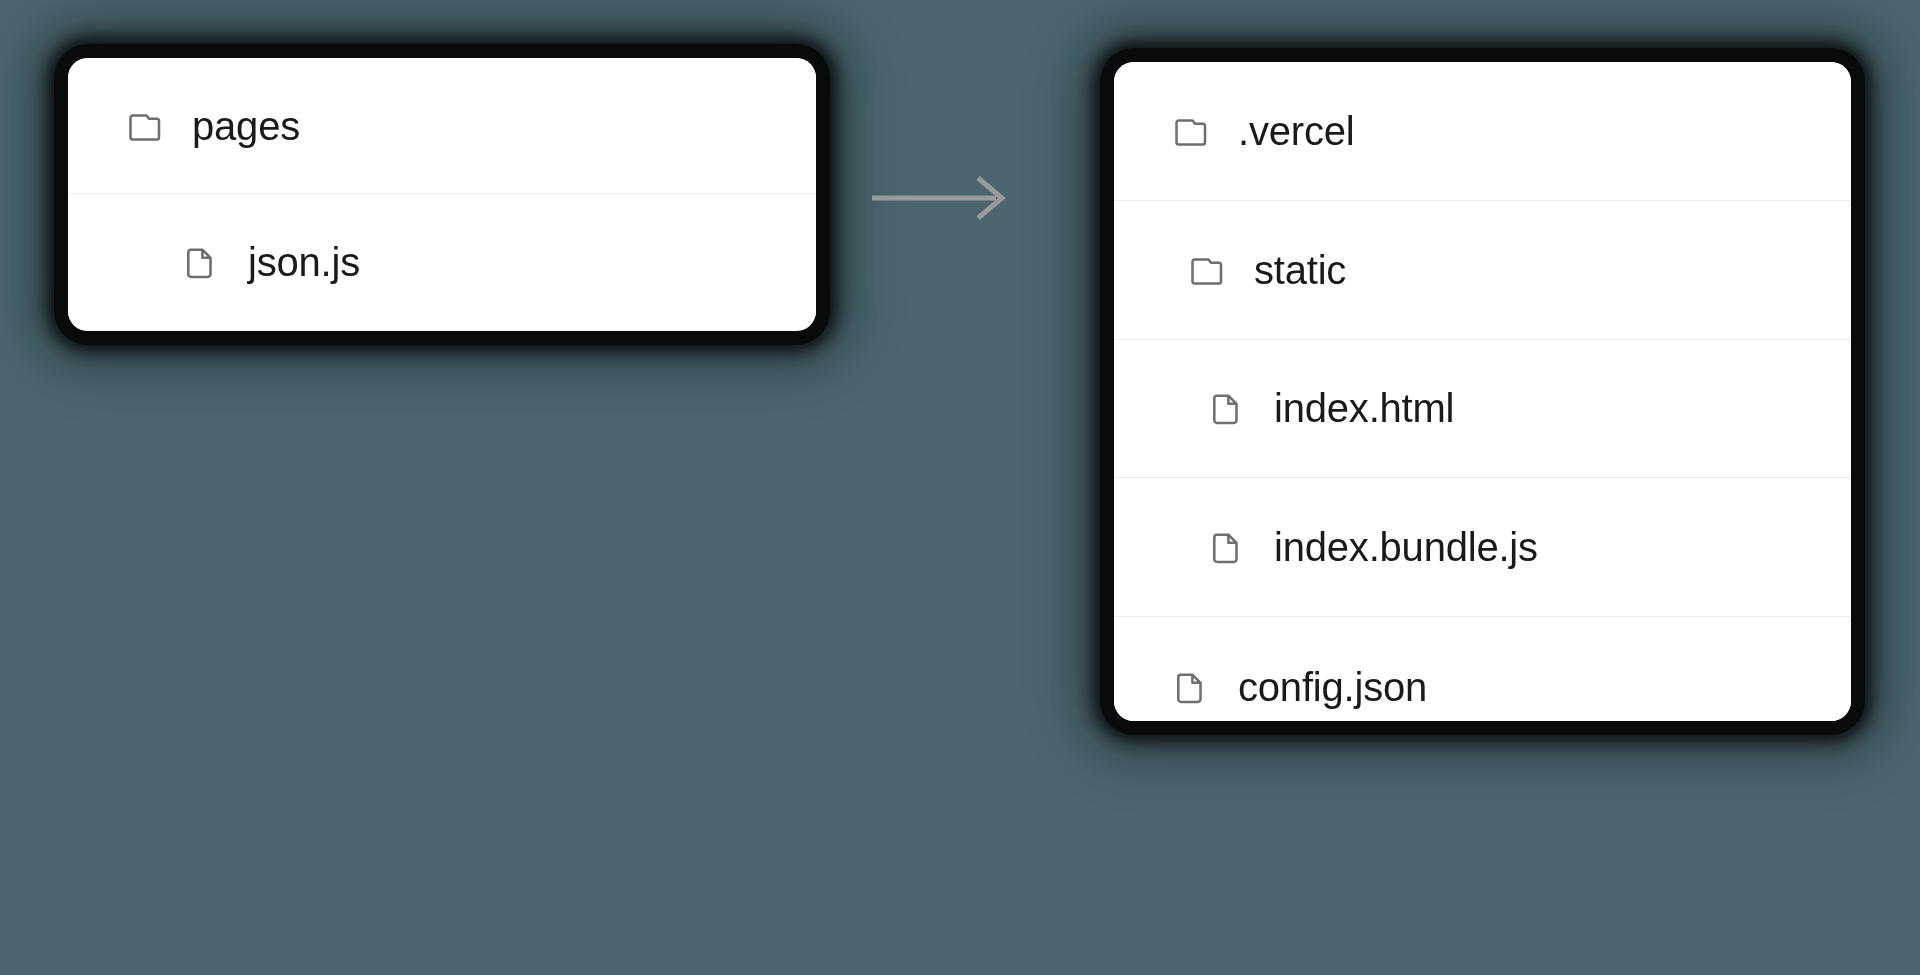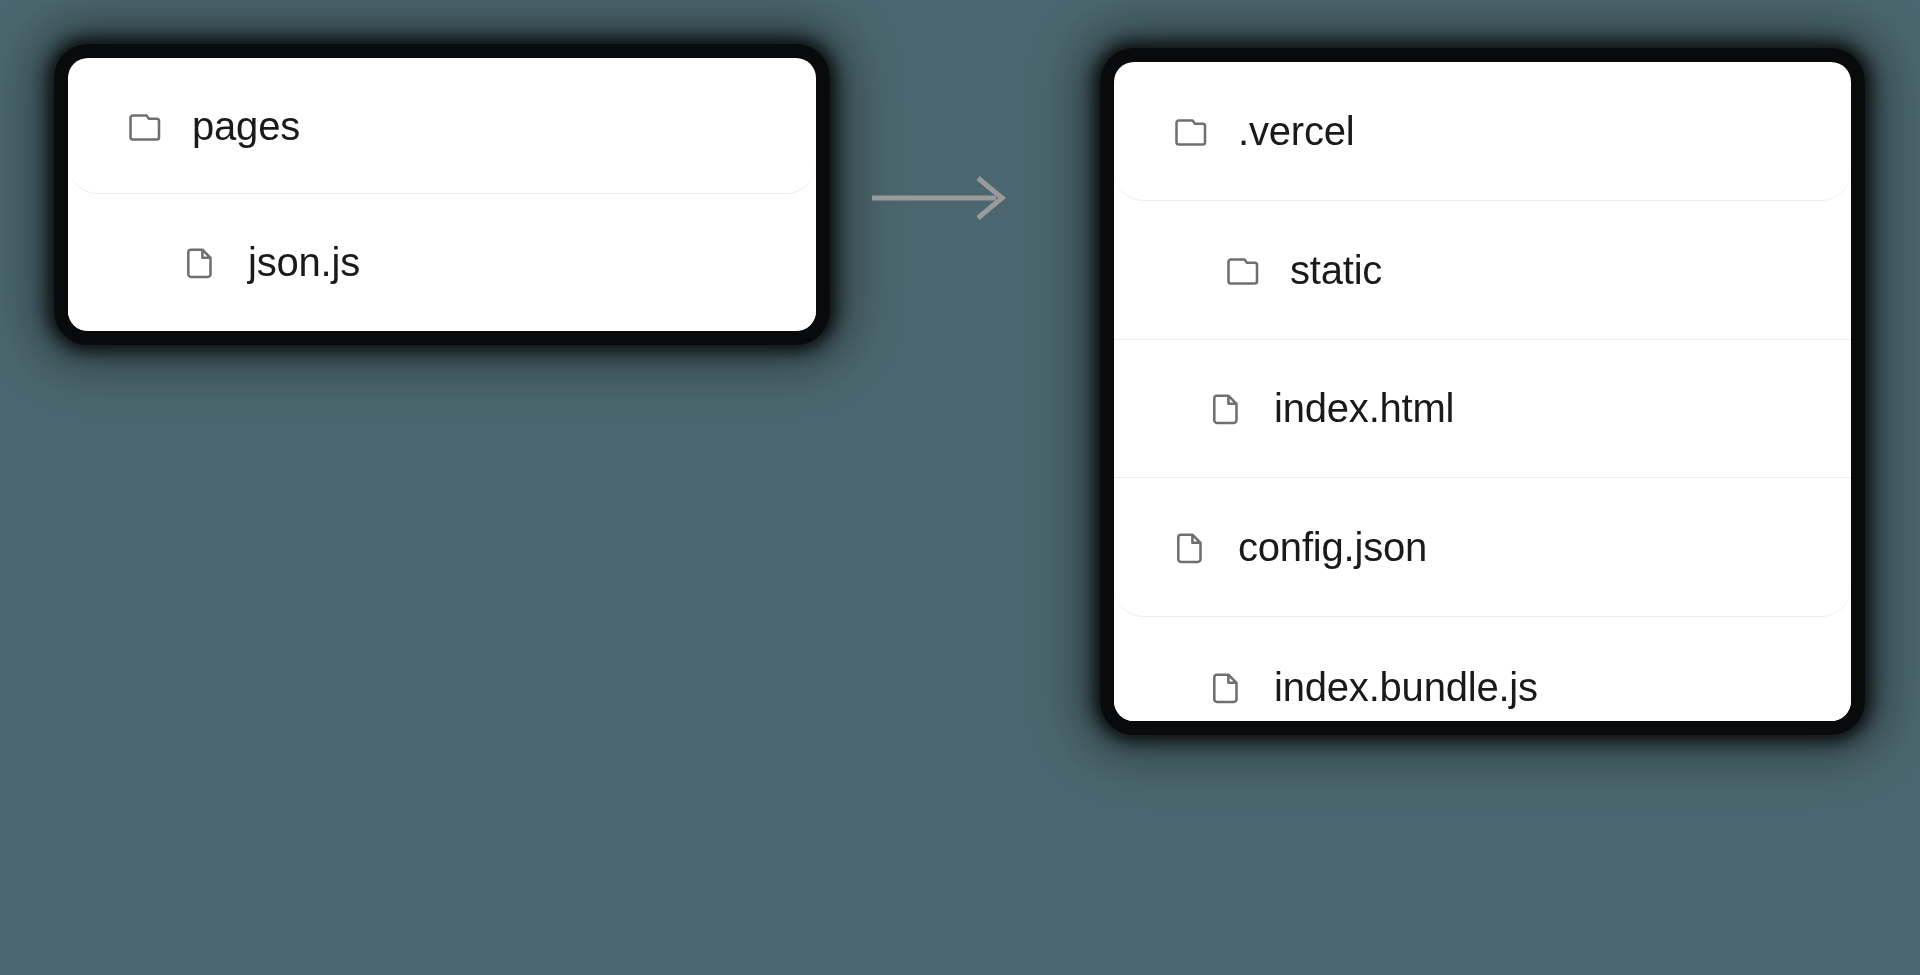--- a/index.html
+++ b/index.html
@@ -86,23 +86,23 @@
 
   .row-label {
     font-size: 40px;
     line-height: 1;
     color: #1a1a1a;
     letter-spacing: -0.2px;
     white-space: nowrap;
   }
 
   
-  .indent-0 { padding-left: 56px; border-radius: 30px; }
+  .indent-0 { padding-left: 56px; }
   .indent-1 { padding-left: 112px; }
-  .indent-2 { padding-left: 108px; }
+  .indent-2 { padding-left: 72px; }
   .indent-3 { padding-left: 92px; }
 
   
   #arrow {
     position: absolute;
     left: 870px;
     top: 172px;
     width: 140px;
     height: 52px;
   }
@@ -165,32 +165,32 @@
           <span class="row-label">static</span>
         </div>
         <div class="row indent-3">
           <span class="row-icon">
             <svg viewBox="0 0 24 24" fill="none" stroke="#6f6f6f" stroke-width="1.7" stroke-linecap="round" stroke-linejoin="round">
               <path d="M6 3.8h7.6L19 9.2v11A1.8 1.8 0 0 1 17.2 22H6a1.8 1.8 0 0 1-1.8-1.8V5.6A1.8 1.8 0 0 1 6 3.8Zm7.6 0v5.4H19"></path>
             </svg>
           </span>
           <span class="row-label">index.html</span>
         </div>
+        <div class="row indent-3">
+          <span class="row-icon">
+            <svg viewBox="0 0 24 24" fill="none" stroke="#6f6f6f" stroke-width="1.7" stroke-linecap="round" stroke-linejoin="round">
+              <path d="M6 3.8h7.6L19 9.2v11A1.8 1.8 0 0 1 17.2 22H6a1.8 1.8 0 0 1-1.8-1.8V5.6A1.8 1.8 0 0 1 6 3.8Zm7.6 0v5.4H19"></path>
+            </svg>
+          </span>
+          <span class="row-label">index.bundle.js</span>
+        </div>
         <div class="row indent-0">
           <span class="row-icon">
             <svg viewBox="0 0 24 24" fill="none" stroke="#6f6f6f" stroke-width="1.7" stroke-linecap="round" stroke-linejoin="round">
               <path d="M6 3.8h7.6L19 9.2v11A1.8 1.8 0 0 1 17.2 22H6a1.8 1.8 0 0 1-1.8-1.8V5.6A1.8 1.8 0 0 1 6 3.8Zm7.6 0v5.4H19"></path>
             </svg>
           </span>
           <span class="row-label">config.json</span>
         </div>
-        <div class="row indent-3">
-          <span class="row-icon">
-            <svg viewBox="0 0 24 24" fill="none" stroke="#6f6f6f" stroke-width="1.7" stroke-linecap="round" stroke-linejoin="round">
-              <path d="M6 3.8h7.6L19 9.2v11A1.8 1.8 0 0 1 17.2 22H6a1.8 1.8 0 0 1-1.8-1.8V5.6A1.8 1.8 0 0 1 6 3.8Zm7.6 0v5.4H19"></path>
-            </svg>
-          </span>
-          <span class="row-label">index.bundle.js</span>
-        </div>
       </div>
   </div>
 
 </div>
 
 </body></html>

